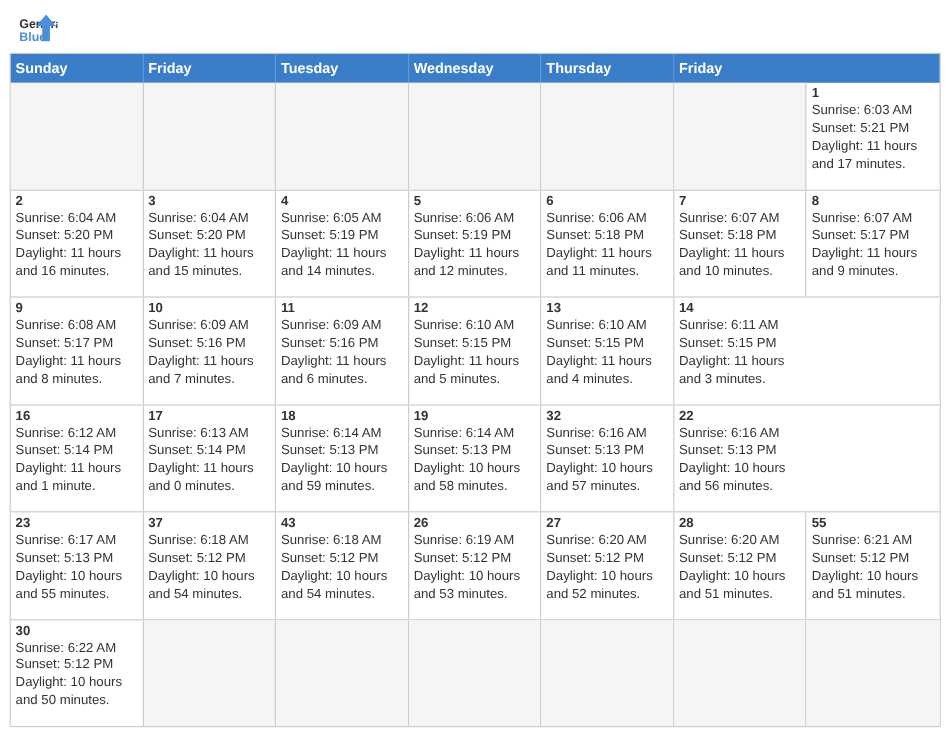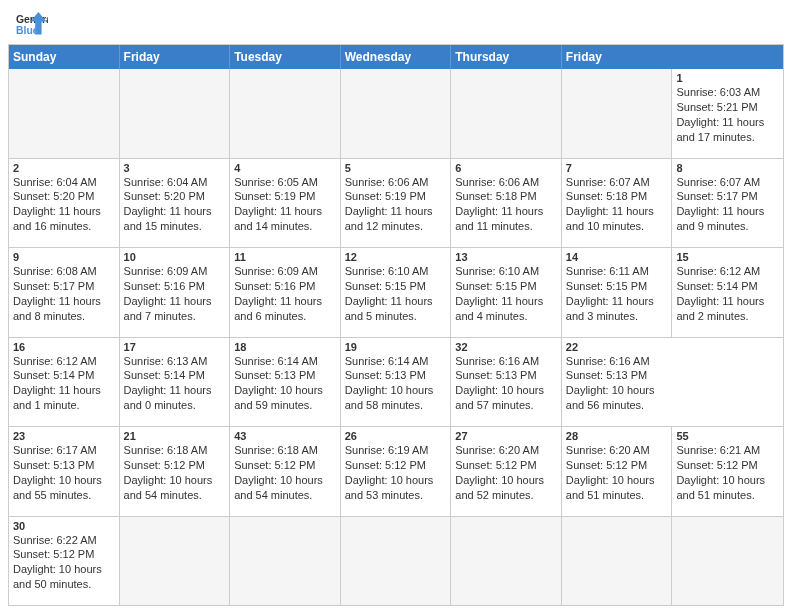--- a/index.html
+++ b/index.html
@@ -229,27 +229,20 @@
 Daylight: 11 hours
 and 4 minutes.</div>
           </div>
           <div class="cal-cell">
             <div class="day-num">14</div>
             <div class="day-info">Sunrise: 6:11 AM
 Sunset: 5:15 PM
 Daylight: 11 hours
 and 3 minutes.</div>
           </div>
-          <div class="cal-cell">
-            <div class="day-num">15</div>
-            <div class="day-info">Sunrise: 6:12 AM
-Sunset: 5:14 PM
-Daylight: 11 hours
-and 2 minutes.</div>
-          </div>
         </div>
         <div class="cal-row">
           <div class="cal-cell">
             <div class="day-num">16</div>
             <div class="day-info">Sunrise: 6:12 AM
 Sunset: 5:14 PM
 Daylight: 11 hours
 and 1 minute.</div>
           </div>
           <div class="cal-cell">
@@ -290,21 +283,21 @@
         </div>
         <div class="cal-row">
           <div class="cal-cell">
             <div class="day-num">23</div>
             <div class="day-info">Sunrise: 6:17 AM
 Sunset: 5:13 PM
 Daylight: 10 hours
 and 55 minutes.</div>
           </div>
           <div class="cal-cell">
-            <div class="day-num">21</div>
+            <div class="day-num">37</div>
             <div class="day-info">Sunrise: 6:18 AM
 Sunset: 5:12 PM
 Daylight: 10 hours
 and 54 minutes.</div>
           </div>
           <div class="cal-cell">
             <div class="day-num">43</div>
             <div class="day-info">Sunrise: 6:18 AM
 Sunset: 5:12 PM
 Daylight: 10 hours

